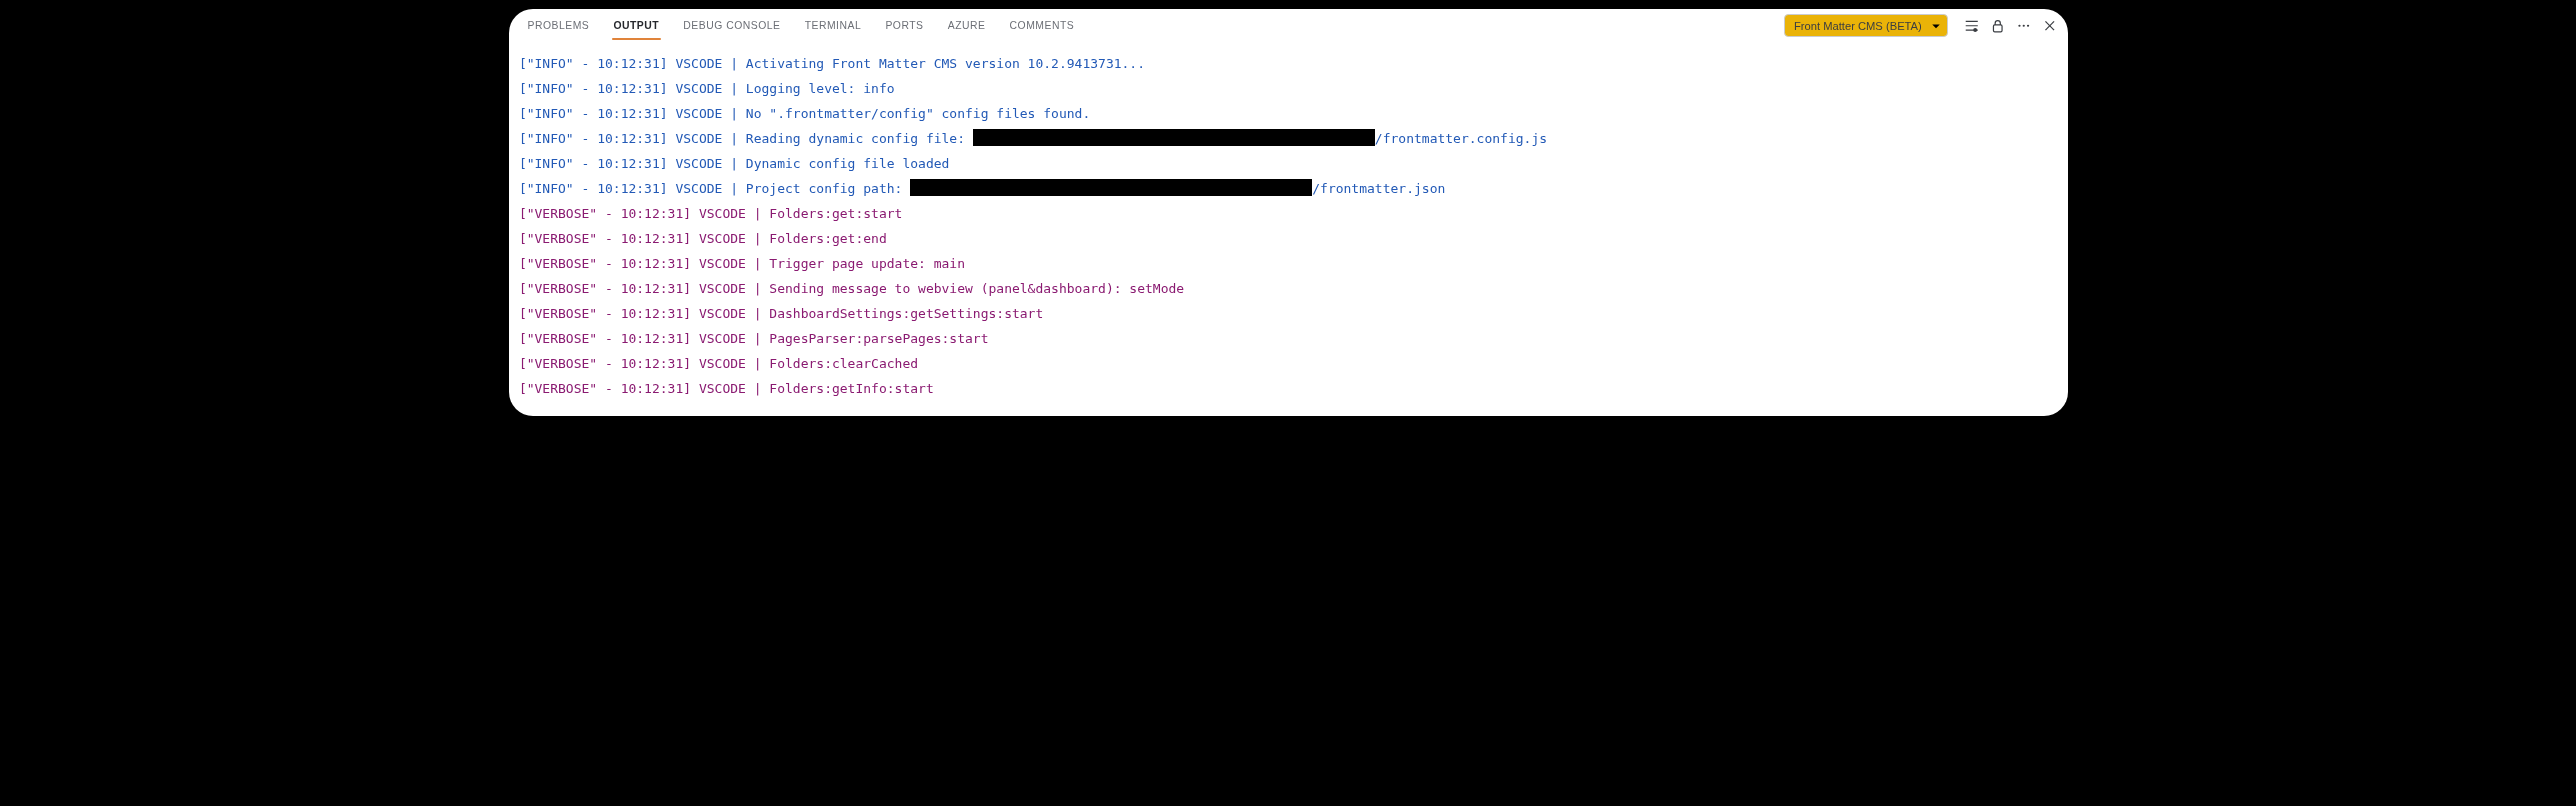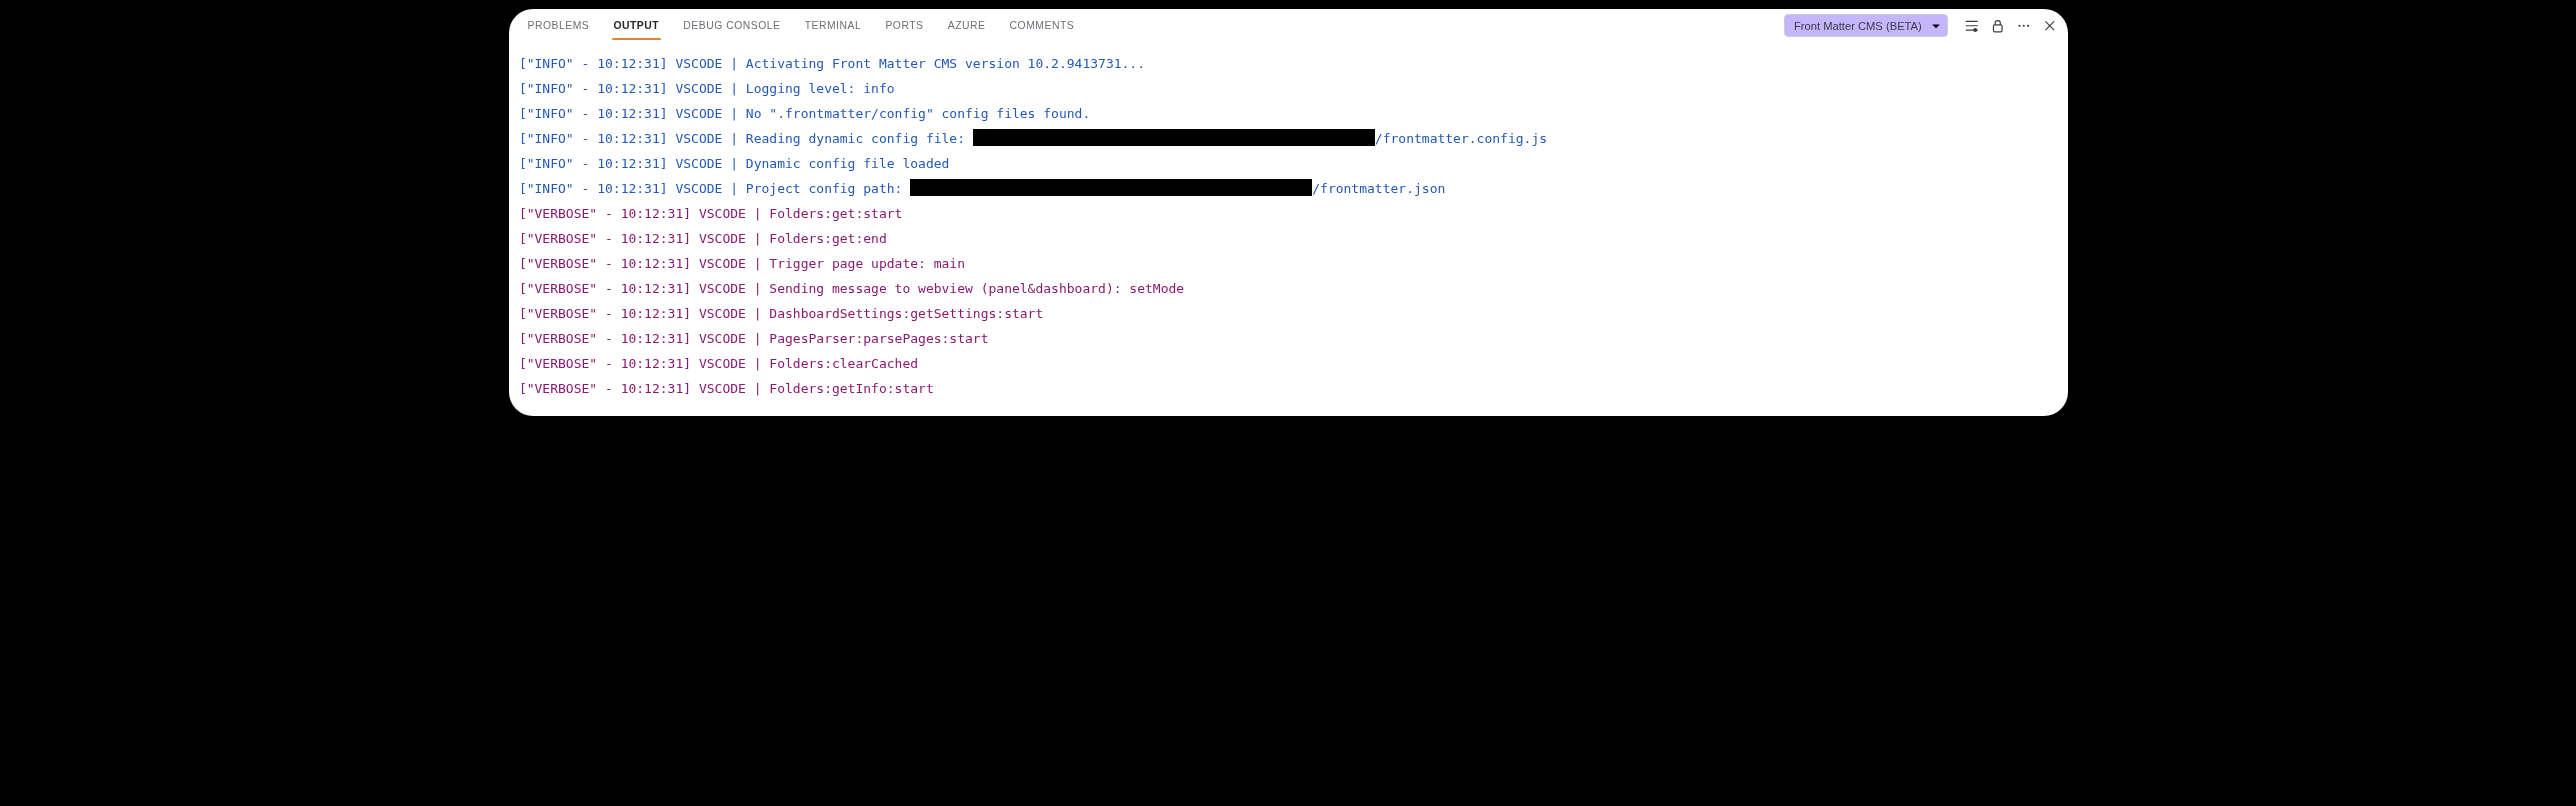--- a/index.html
+++ b/index.html
@@ -58,21 +58,21 @@
     height: 22.4px;
     border: 0.9px solid #c9ccd1;
     border-radius: 4.3px;
     padding: 0 5.2px 0 8.6px;
     font-size: 11.2px;
     color: #3a3d42;
     gap: 7px;
     cursor: pointer;
     min-width: 164px;
     justify-content: space-between;
-    background: #c4b5fd;
+    background: #eab308;
     text-align: right;
   }
   .channel-select .chev { width: 12px; height: 12px; display:flex; align-items:center; justify-content:center; color:#4a4d52;}
   .toolbar-icons { display:flex; align-items:center; gap:10.4px; padding-left:8.6px; }
   .tbicon { width:15.5px; height:15.5px; display:flex; align-items:center; justify-content:center; color:#3a3d42; cursor:pointer; }
   .tbicon svg { width:15.5px; height:15.5px; stroke:currentColor; fill:none; stroke-width:1.4; }
   .console {
     padding: 7px 10.4px 15.5px 10.4px;
     font-size: 13px;
     line-height: 25px;

